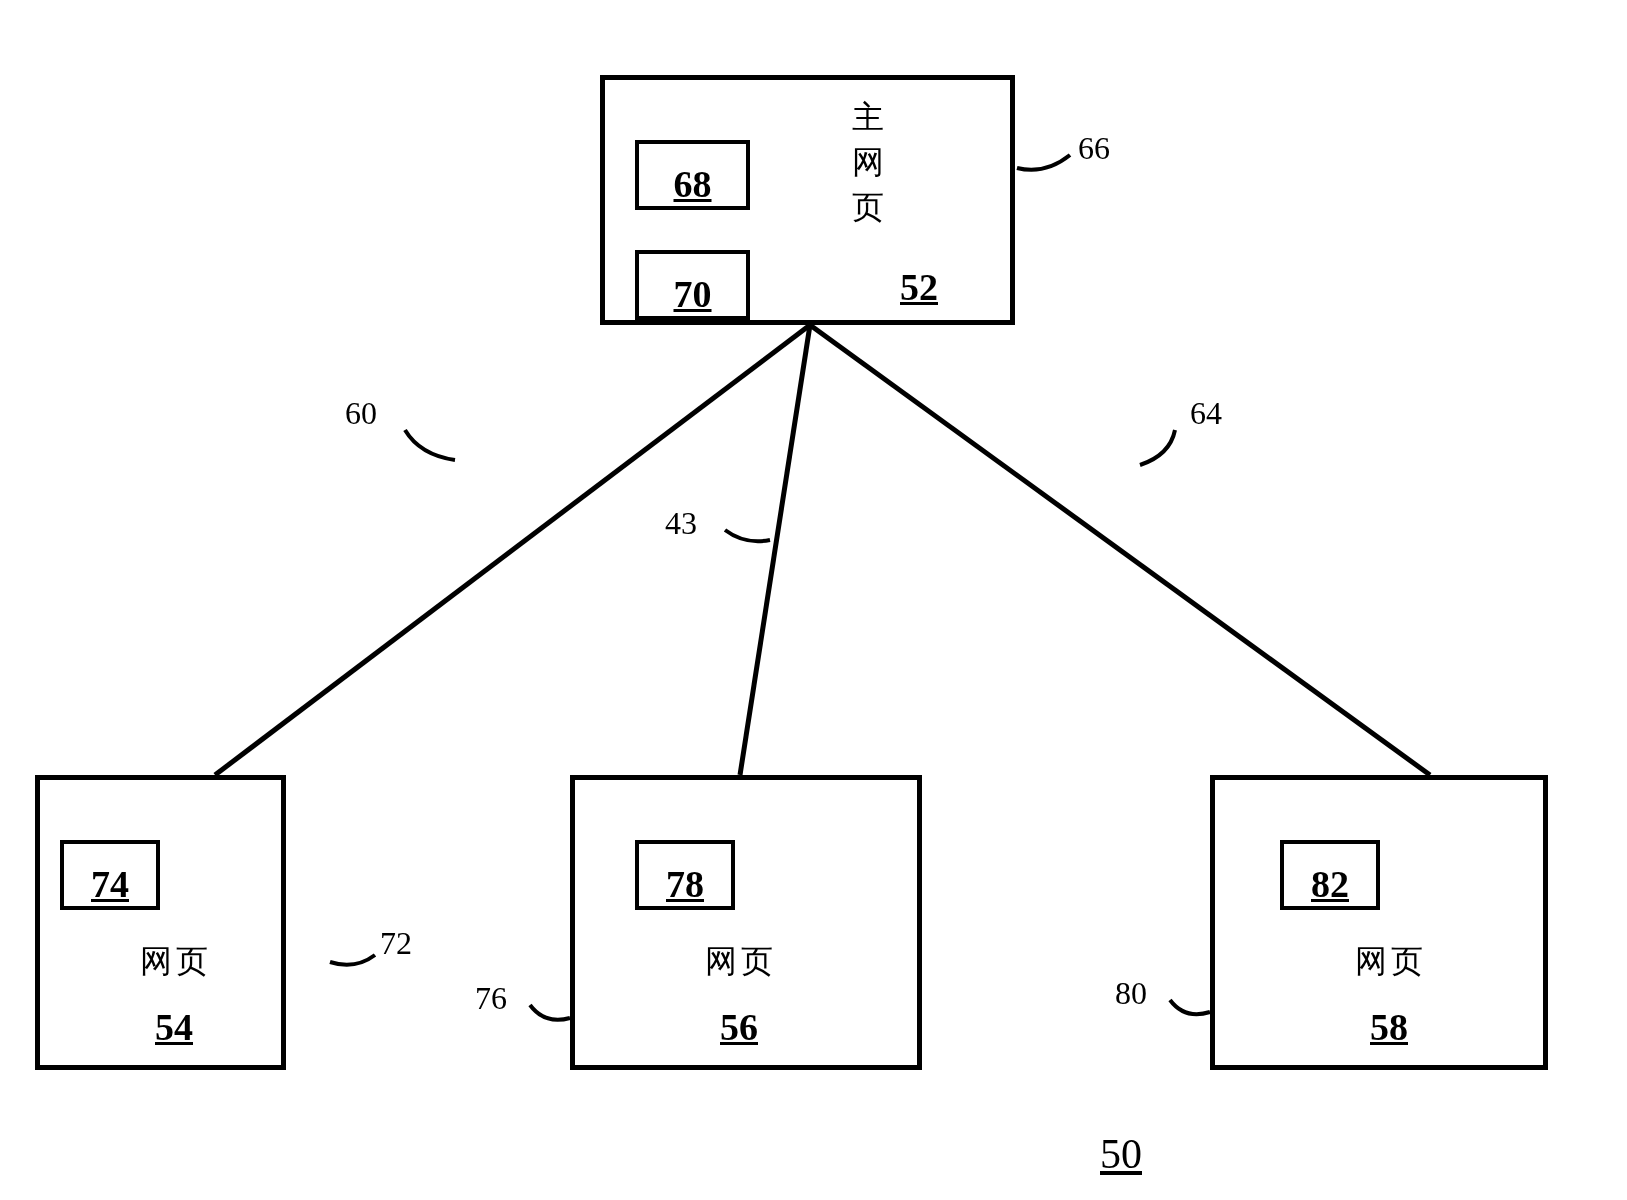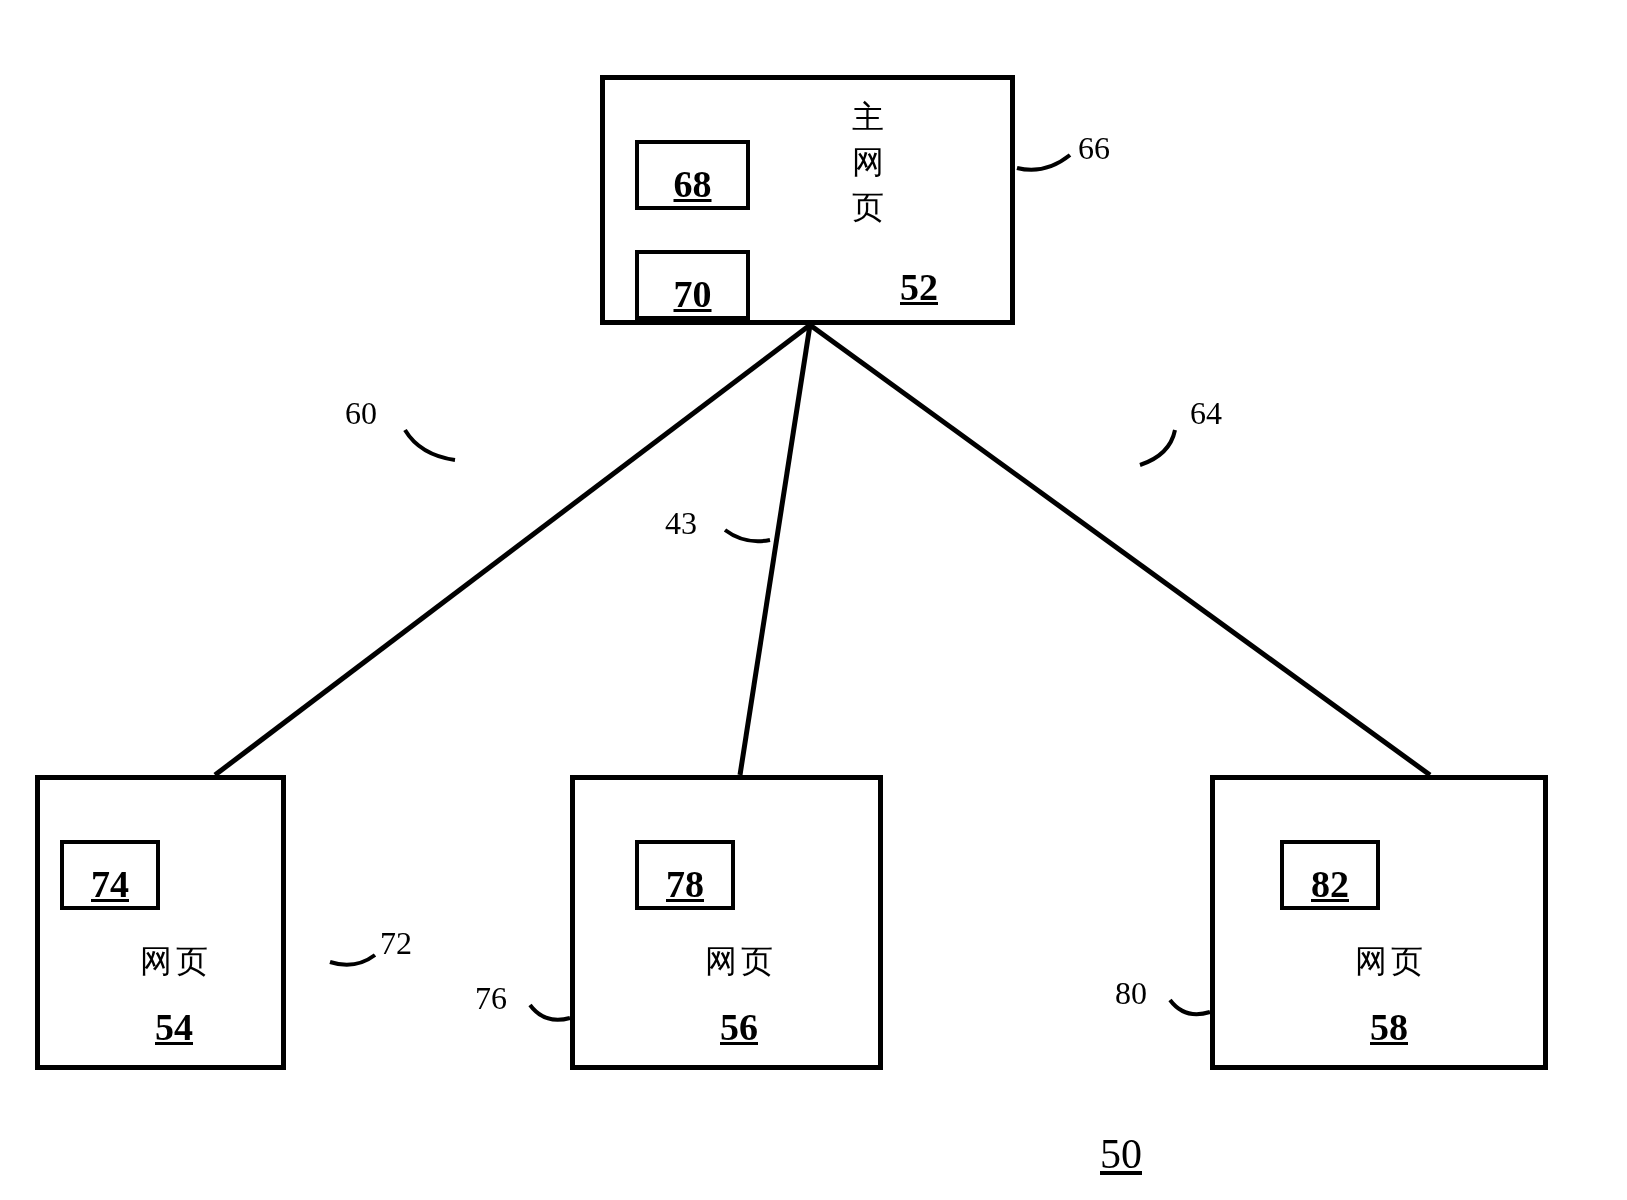--- a/index.html
+++ b/index.html
@@ -129,21 +129,21 @@
 
 <div class="node-box" style="left:35px; top:775px; width:251px; height:295px;">
   <div class="inner-box" style="left:20px; top:20px; width:100px; height:70px;">
     <span>74</span>
   </div>
   <div class="node-label" style="left:100px; top:160px;">网页</div>
   <div class="node-ref" style="left:115px; top:225px;">54</div>
 </div>
 <div class="callout" style="left:380px; top:925px;">72</div>
 
-<div class="node-box" style="left:570px; top:775px; width:313px; height:295px;">
+<div class="node-box" style="left:570px; top:775px; width:352px; height:295px;">
   <div class="inner-box" style="left:60px; top:20px; width:100px; height:70px;">
     <span>78</span>
   </div>
   <div class="node-label" style="left:130px; top:160px;">网页</div>
   <div class="node-ref" style="left:145px; top:225px;">56</div>
 </div>
 <div class="callout" style="left:475px; top:980px;">76</div>
 
 <div class="node-box" style="left:1210px; top:775px; width:338px; height:295px;">
   <div class="inner-box" style="left:65px; top:20px; width:100px; height:70px;">

